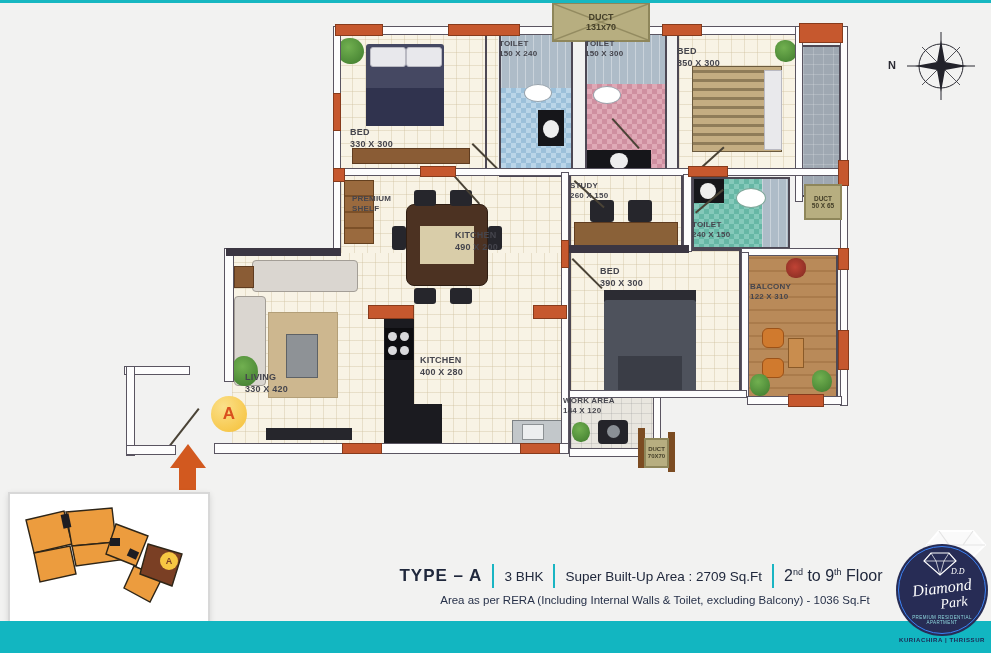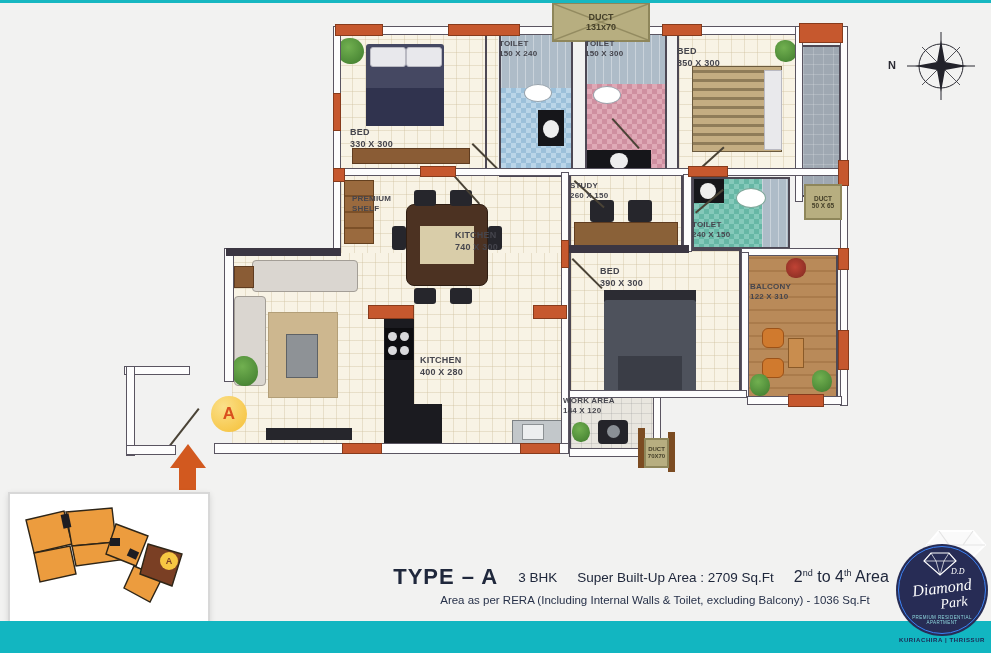--- a/index.html
+++ b/index.html
@@ -53,21 +53,21 @@
   .sofa{background:#dad6d0;border:1px solid #a39e96;border-radius:4px;}
   
   .marker-a{position:absolute;width:36px;height:36px;border-radius:50%;z-index:45;
             background:radial-gradient(circle at 35% 30%, #fbe08a, #f5bf35);
             display:flex;align-items:center;justify-content:center;
             color:#d94f1e;font-weight:bold;font-size:17px;}
   
   .footer-row{position:absolute;left:398px;top:564px;width:486px;display:flex;align-items:center;
               justify-content:center;white-space:nowrap;z-index:50;color:#20283c;}
   .fsep{width:2px;height:24px;background:#19b5c3;margin:0 10px;}
-  .ftype{font-size:22px;font-weight:bold;letter-spacing:1px;}
+  .ftype{font-size:17px;font-weight:bold;letter-spacing:1px;}
   .fbhk{font-size:13.5px;}
   .farea{font-size:13.5px;}
   .ffloor{font-size:16px;}
   .ffloor sup{font-size:9px;}
   .ffloor span{white-space:pre;}
   .frera{position:absolute;left:420px;top:594px;width:470px;text-align:center;font-size:11.5px;
          color:#273149;z-index:50;}
   
   .keyplan{position:absolute;left:8px;top:492px;width:198px;height:128px;background:#ffffff;
            border:2px solid #d8d8d8;box-shadow:0 2px 6px rgba(0,0,0,.12);z-index:48;}
@@ -272,37 +272,41 @@
     <div class="rlabel" style="left:677px;top:46px;width:122px;">
       <span class="l">BED</span>
       <span class="l">350 X 300</span>
     </div>
     <div class="rlabel" style="left:352px;top:194px;width:74px;font-size:8px;">
       <span class="l">PREMIUM</span>
       <span class="l">SHELF</span>
     </div>
     <div class="rlabel" style="left:455px;top:230px;width:130px;">
       <span class="l">KITCHEN</span>
-      <span class="l">740 X 300</span>
+      <span class="l">490 X 200</span>
     </div>
     <div class="rlabel" style="left:570px;top:181px;width:110px;font-size:8px;">
       <span class="l">STUDY</span>
       <span class="l">260 X 150</span>
     </div>
     <div class="rlabel" style="left:692px;top:220px;width:90px;font-size:8px;">
       <span class="l">TOILET</span>
       <span class="l">240 X 150</span>
     </div>
     <div class="rlabel" style="left:600px;top:266px;width:120px;">
       <span class="l">BED</span>
       <span class="l">390 X 300</span>
     </div>
     <div class="rlabel" style="left:750px;top:282px;width:85px;font-size:8px;">
       <span class="l">BALCONY</span>
       <span class="l">122 X 310</span>
+    </div>
+    <div class="rlabel" style="left:245px;top:372px;width:115px;">
+      <span class="l">LIVING</span>
+      <span class="l">330 X 420</span>
     </div>
     <div class="rlabel" style="left:420px;top:355px;width:116px;">
       <span class="l">KITCHEN</span>
       <span class="l">400 X 280</span>
     </div>
     <div class="rlabel" style="left:563px;top:396px;width:95px;font-size:8px;">
       <span class="l">WORK AREA</span>
       <span class="l">144 X 120</span>
     </div>
 
@@ -345,21 +349,21 @@
     </div>
   </div>
 
   <div class="footer-row">
     <span class="ftype">TYPE – A</span>
     <span class="fsep"></span>
     <span class="fbhk">3 BHK</span>
     <span class="fsep"></span>
     <span class="farea">Super Built-Up Area : 2709 Sq.Ft</span>
     <span class="fsep"></span>
-    <span class="ffloor"><span>2</span><sup>nd</sup><span> to 4</span><sup>th</sup><span> Area</span></span>
+    <span class="ffloor"><span>2</span><sup>nd</sup><span> to 9</span><sup>th</sup><span> Floor</span></span>
   </div>
   <div class="frera">Area as per RERA (Including Internal Walls &amp; Toilet, excluding Balcony) - 1036 Sq.Ft</div>
 
   <div class="teal-bottom"></div>
 
   <svg class="abs" style="left:925px;top:527px;z-index:56;" width="62" height="48" viewBox="0 0 62 48">
     <polygon points="14,4 48,4 60,18 31,46 2,18" fill="#fafafa" stroke="#ffffff" stroke-width="2"></polygon>
     <path d="M2,18 L60,18 M14,4 L24,18 L31,46 M48,4 L38,18" stroke="#e4e4e4" stroke-width="1.2" fill="none"></path>
   </svg>
   <div class="logo-circle">

